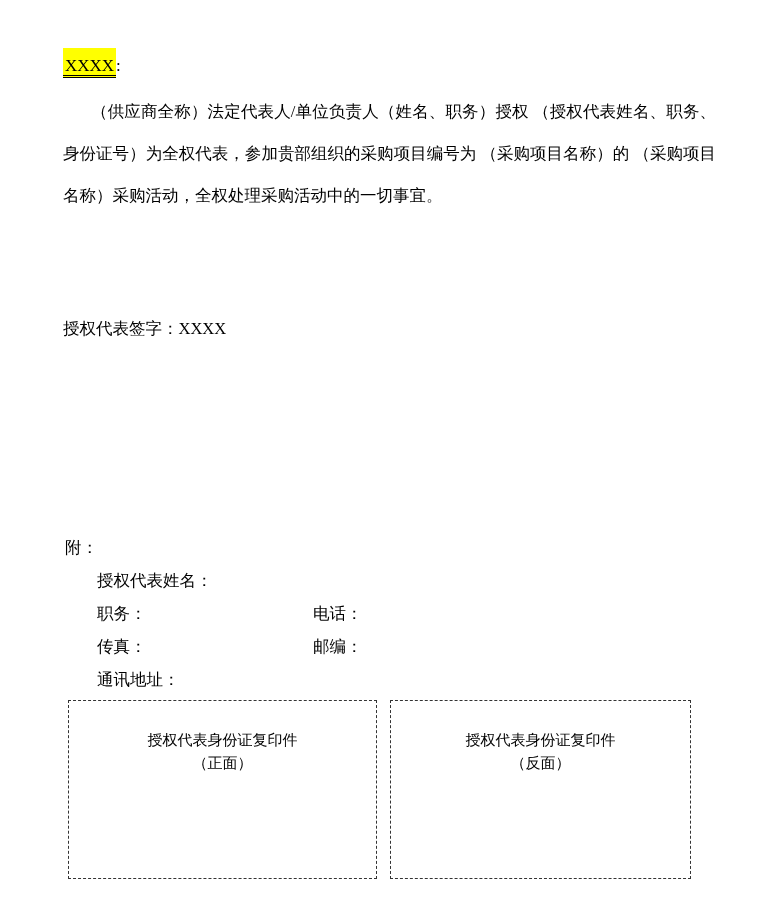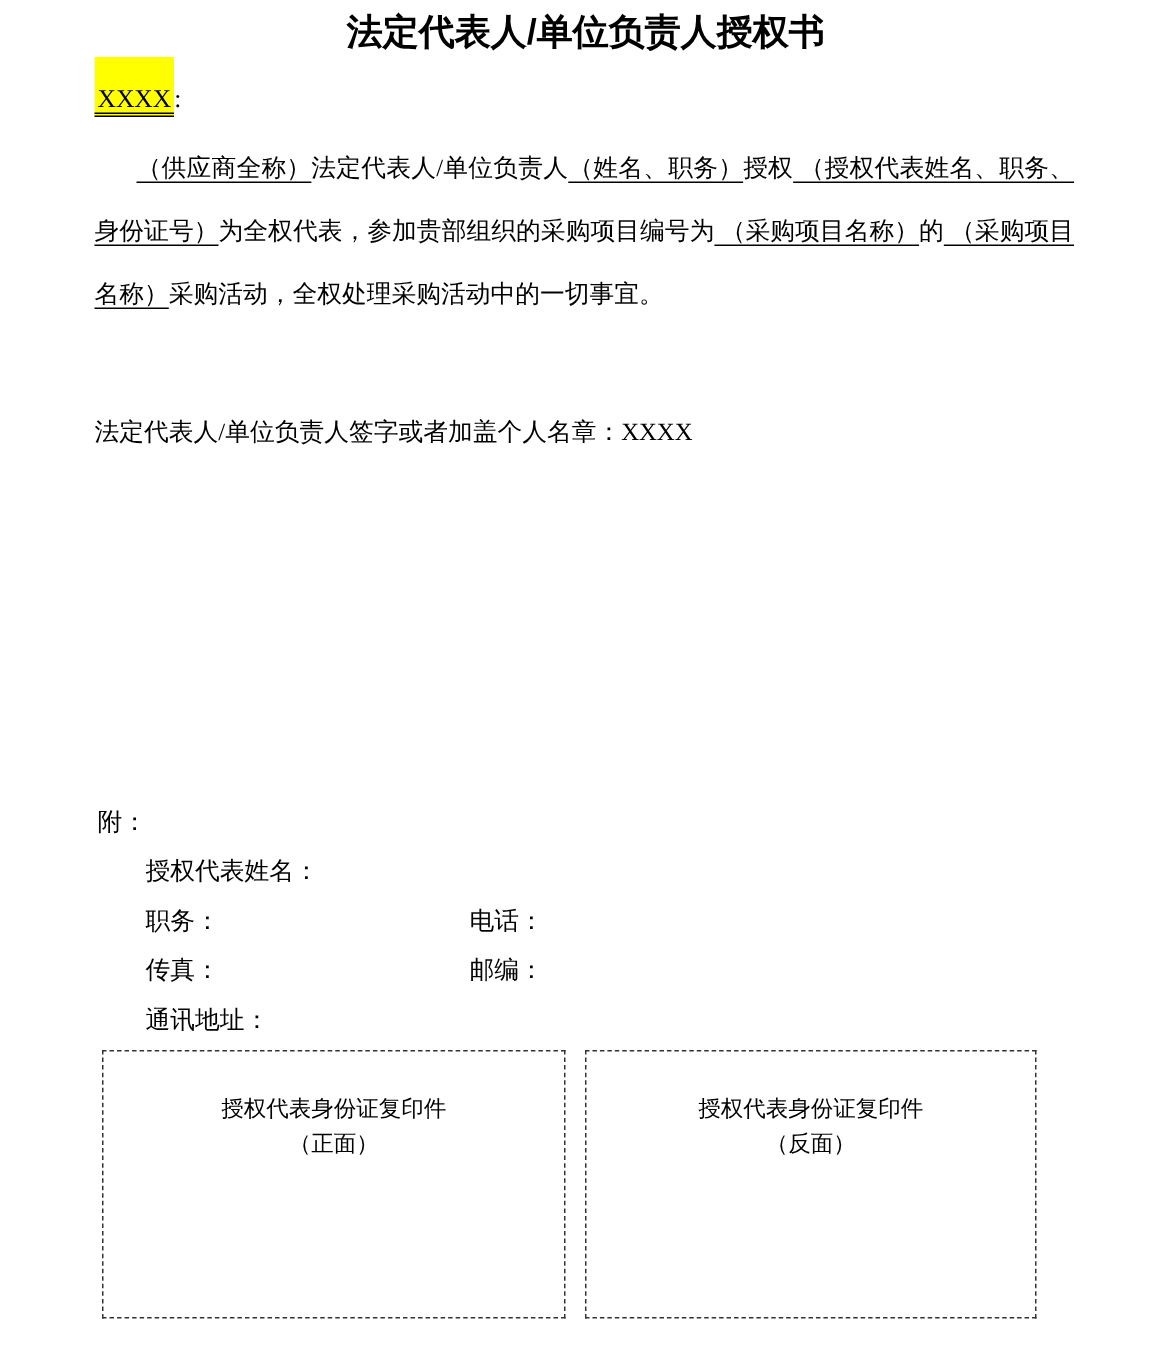--- a/index.html
+++ b/index.html
@@ -30,34 +30,33 @@
   .salutation {
     position: absolute;
     top: 54px;
     left: 63px;
     font-size: 17px;
     line-height: 24px;
   }
   .hl {
     background: #ffff00;
     border-bottom: 3px double #000000;
-    padding: 18px 2px 0 2px;
+    padding: 8px 2px 0 2px;
   }
   .body-par {
     position: absolute;
     top: 91px;
     left: 63px;
     width: 653px;
     font-size: 16.5px;
     line-height: 42px;
     text-align: justify;
     text-indent: 28px;
   }
   .u {
-    text-decoration: underline;
     text-underline-offset: 4px;
     text-decoration-thickness: 1px;
   }
   .sig {
     position: absolute;
     left: 63px;
     font-size: 16.5px;
     line-height: 24px;
   }
   .sig1 { top: 276px; }
@@ -99,30 +98,29 @@
   .idbox-side {
     font-size: 15px;
     line-height: 23px;
   }
 </style>
 </head>
 <body>
 
 <div class="page">
 
-  <div class="doc-title">法定代表人/单位负责人授权书</div>
 
   <div class="salutation">
     <span class="hl">XXXX</span><span>:</span>
   </div>
 
   <div class="body-par"><span class="u"> （供应商全称）</span><span>法定代表人/单位负责人</span><span class="u">（姓名、职务）</span><span>授权</span><span class="u"> （授权代表姓名、职务、身份证号）</span><span>为全权代表，参加贵部组织的采购项目编号为</span><span class="u"> （采购项目名称）</span><span>的</span><span class="u"> （采购项目名称）</span><span>采购活动，全权处理采购活动中的一切事宜。</span></div>
 
-  <div class="sig sig1">法定代表人/单位负责人签字或者加盖个人名章：XXXX</div>
 
+  <div class="sig sig2">授权代表签字：XXXX</div>
 
 
   <div class="attach-label">附：</div>
 
   <div class="att col1 row1">授权代表姓名：</div>
 
   <div class="att col1 row2">职务：</div>
 
   <div class="att col2 row2">电话：</div>
 

